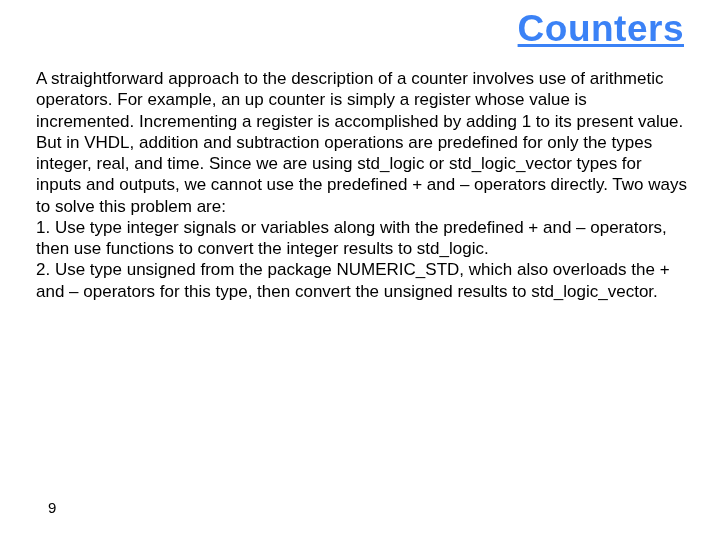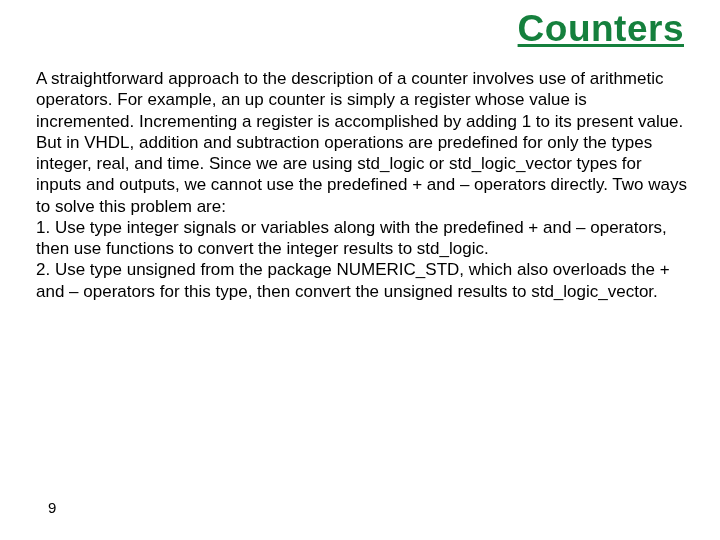--- a/index.html
+++ b/index.html
@@ -4,21 +4,21 @@
 <style>
   * { margin: 0; padding: 0; box-sizing: border-box; }
   html, body { width: 720px; height: 540px; background: #fff; font-family: Arial, Helvetica, sans-serif; color: #000; }
   .slide { width: 720px; height: 540px; position: relative; padding: 8px 24px 0 36px; }
   .title-wrap { text-align: right; padding-right: 12px; margin-bottom: 18px; }
   .title {
     display: inline-block;
     font-family: "Comic Sans MS", "Comic Sans", cursive, sans-serif;
     font-size: 37px;
     font-weight: 700;
-    color: #15803d;
+    color: #3b82f6;
     text-decoration: underline;
     text-underline-offset: 3px;
     letter-spacing: 0.5px;
   }
   .body {
     font-size: 17px;
     line-height: 1.25;
     letter-spacing: 0px;
     padding-right: 8px;
   }

